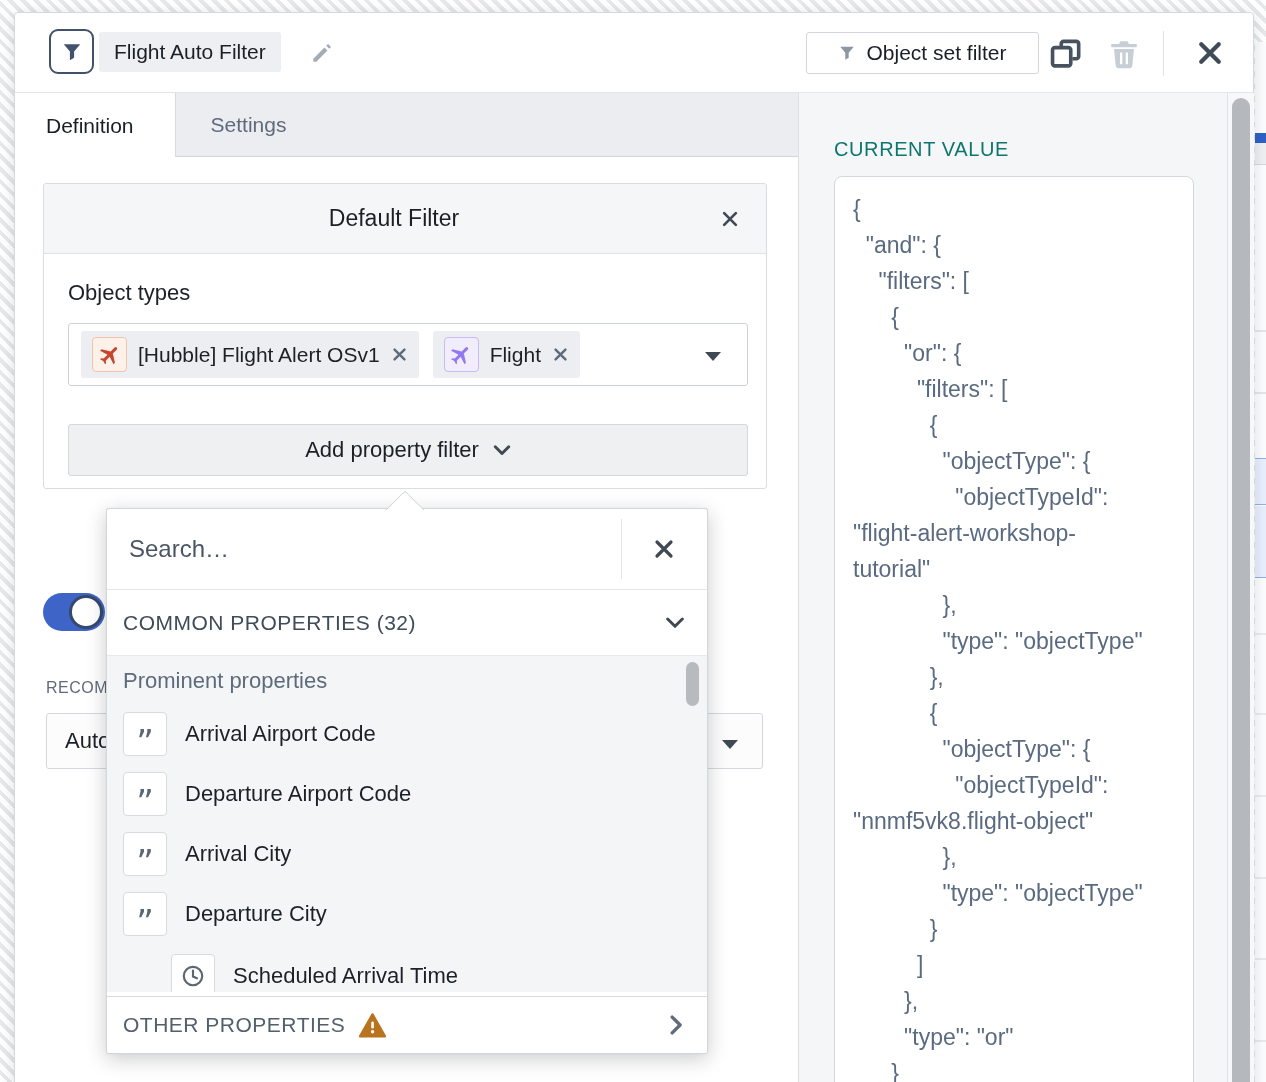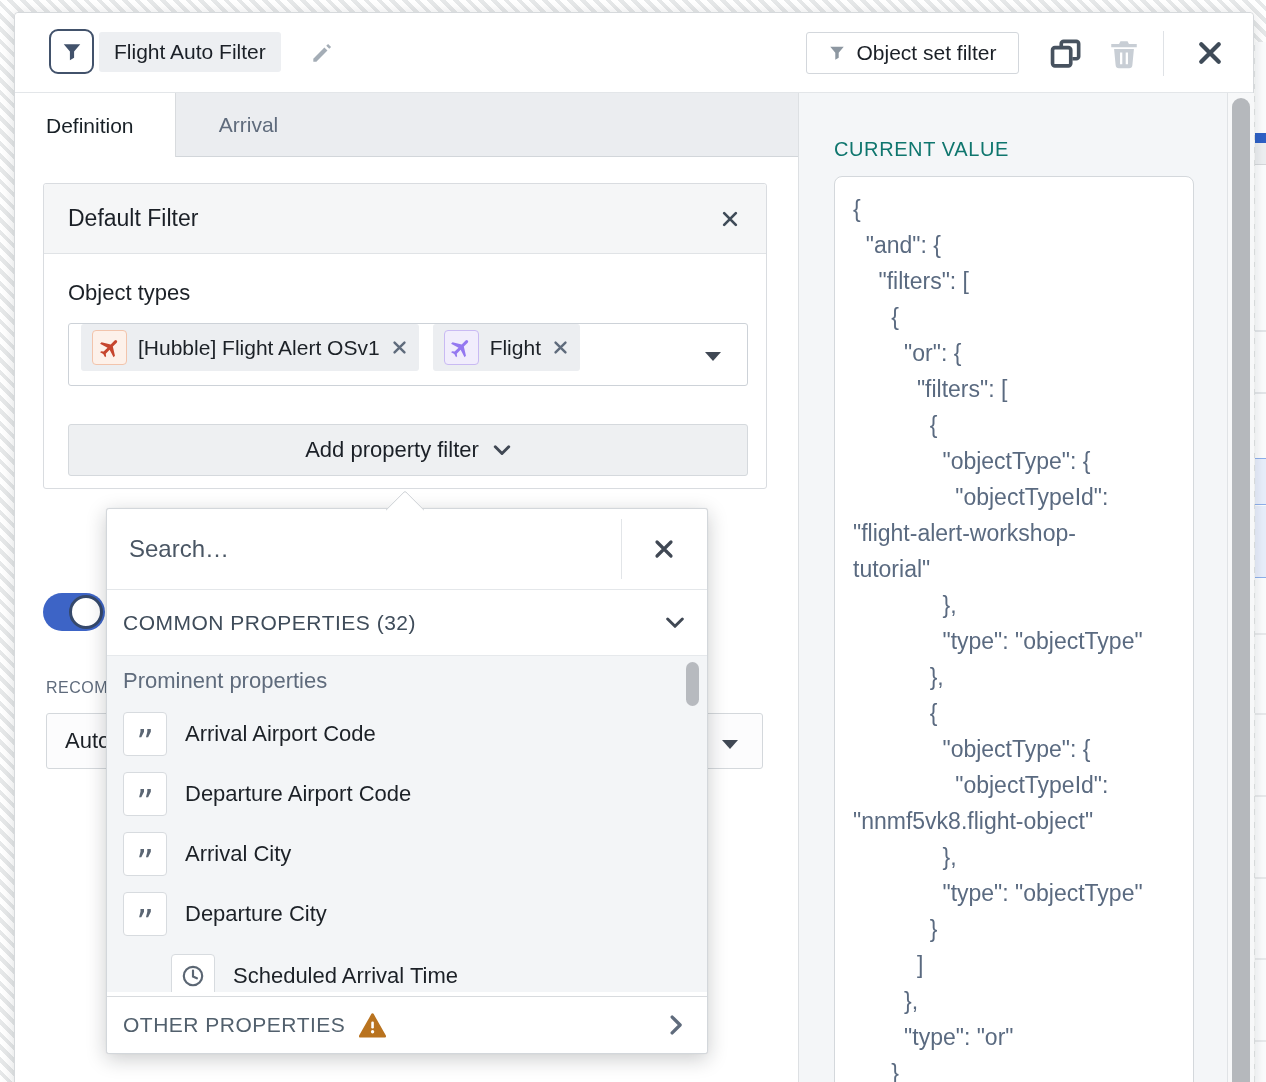--- a/index.html
+++ b/index.html
@@ -21,42 +21,42 @@
     position:absolute; left:14px; top:12px; width:1240px; height:1080px;
     background:#ffffff; border:1px solid #d6d9dc; border-radius:4px 4px 0 0;
     box-shadow: 0 2px 14px rgba(16,22,26,.14);
   }
 
   
   .hdr { position:absolute; left:0; top:0; width:100%; height:80px; border-bottom:1px solid #e3e6e9; background:#fff; border-radius:4px 4px 0 0; }
   .logo-btn { position:absolute; left:34px; top:16px; width:45px; height:45px; border:2px solid #42526b; border-radius:9px; display:flex; align-items:center; justify-content:center; background:#fff; }
   .title-pill { position:absolute; left:84px; top:19px; height:40px; background:#edeff2; border-radius:3px; padding:0 15px; font-size:21px; line-height:40px; color:#1b2027; }
   .pencil { position:absolute; left:294px; top:27px; }
-  .osf-btn { position:absolute; left:791px; top:19px; width:213px; height:42px; background:#fff; border:1px solid #d3d7dc; border-radius:3px; display:flex; align-items:center; justify-content:center; gap:10px; font-size:21px; color:#1b2027; }
+  .osf-btn { position:absolute; left:791px; top:19px; width:233px; height:42px; background:#fff; border:1px solid #d3d7dc; border-radius:3px; display:flex; align-items:center; justify-content:center; gap:10px; font-size:21px; color:#1b2027; }
   .hdr-ic { position:absolute; top:22px; cursor:pointer; }
   .ic-copy { left:1032px; }
   .ic-trash { left:1092px; top:24px; }
   .hdr-div { position:absolute; left:1148px; top:18px; width:1px; height:45px; background:#dfe2e6; }
   .ic-close { left:1180px; top:25px; }
 
   
   .tabbar { position:absolute; left:0; top:80px; width:783px; height:64px; background:#ebedf0; border-bottom:1px solid #d2d6da; }
   .tab { position:absolute; top:0; height:64px; font-size:21px; display:flex; align-items:center; }
   .tab-active { left:0; width:161px; background:#ffffff; border-right:1px solid #d8dbde; color:#182026; padding-left:31px; height:65px; }
   .tab-idle { left:161px; width:145px; justify-content:center; color:#5f6b7c; }
 
   
   .left-pane { position:absolute; left:0; top:144px; width:783px; bottom:0; background:#fff; }
 
   .card { position:absolute; left:28px; top:26px; width:724px; height:306px; border:1px solid #d9dce0; border-radius:3px; background:#fff; }
-  .card-hd { position:absolute; left:0; top:0; width:100%; height:70px; background:#f5f6f7; border-bottom:1px solid #e0e3e6; border-radius:3px 3px 0 0; display:flex; align-items:center; }
+  .card-hd { position:absolute; left:0; top:0; width:100%; height:70px; background:#f5f6f7; border-bottom:1px solid #e0e3e6; border-radius:3px 3px 0 0; display:flex; align-items:center;text-align:center; }
   .card-hd-title { font-size:23px; color:#1b2027; margin-left:24px; flex:1; }
   .card-x { margin-right:26px; cursor:pointer; }
   .obj-label { position:absolute; left:24px; top:96px; font-size:22px; color:#1c2127; }
-  .obj-input { position:absolute; left:24px; top:139px; width:680px; height:63px; border:1px solid #cdd2d8; border-radius:3px; background:#fff; display:flex; padding:0 12px; gap:14px; }
+  .obj-input { position:absolute; left:24px; top:139px; width:680px; height:63px; border:1px solid #cdd2d8; border-radius:3px; background:#fff; display:flex; align-items:center; padding:0 12px; gap:14px; }
   .tag { height:47px; background:#eceef1; border-radius:3px; display:flex; align-items:center; gap:11px; padding:0 11px; }
   .tag-ic { width:35px; height:35px; border-radius:4px; display:flex; align-items:center; justify-content:center; }
   .tag-ic.red { background:#fdf1ea; border:1px solid #f2c4ac; }
   .tag-ic.purple { background:#f1edfc; border:1px solid #c9baf3; }
   .tag-label { font-size:21px; color:#1c2127; }
   .tag-x { cursor:pointer; display:flex; }
   .obj-caret { position:absolute; right:24px; top:26px; cursor:pointer; }
   .add-btn { position:absolute; left:24px; top:240px; width:680px; height:52px; background:#eef0f2; border:1px solid #d5d9dd; border-radius:3px; display:flex; align-items:center; justify-content:center; gap:14px; font-size:22px; color:#1b2027; cursor:pointer; }
 
   
@@ -158,21 +158,21 @@
     <div class="hdr-div"></div>
     <span class="hdr-ic ic-close">
       <svg width="30" height="30" viewBox="0 0 24 24" stroke="#3f4b58" stroke-width="3.4" stroke-linecap="round">
           <path d="M5 5l14 14M19 5L5 19"></path>
         </svg>
     </span>
   </div>
 
   <div class="tabbar">
     <div class="tab tab-active">Definition</div>
-    <div class="tab tab-idle">Arrival</div>
+    <div class="tab tab-idle">Settings</div>
   </div>
 
   <div class="left-pane">
 
     <div class="card">
       <div class="card-hd">
         <span class="card-hd-title">Default Filter</span>
         <span class="card-x">
           <svg width="20" height="20" viewBox="0 0 24 24" stroke="#3f4b58" stroke-width="3.2" stroke-linecap="round">
               <path d="M5 5l14 14M19 5L5 19"></path>

